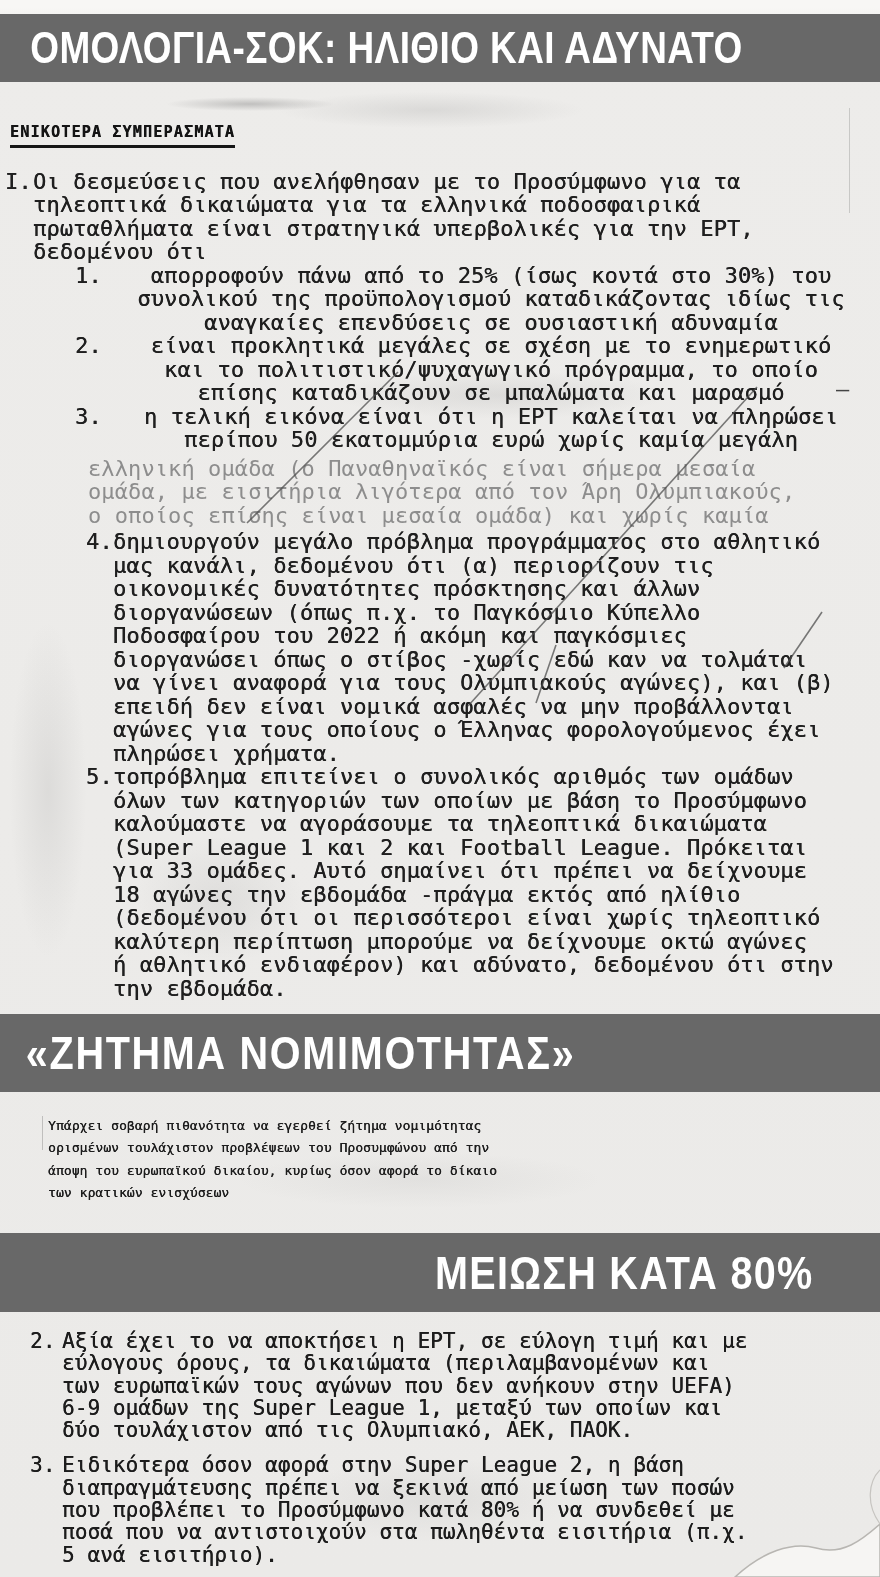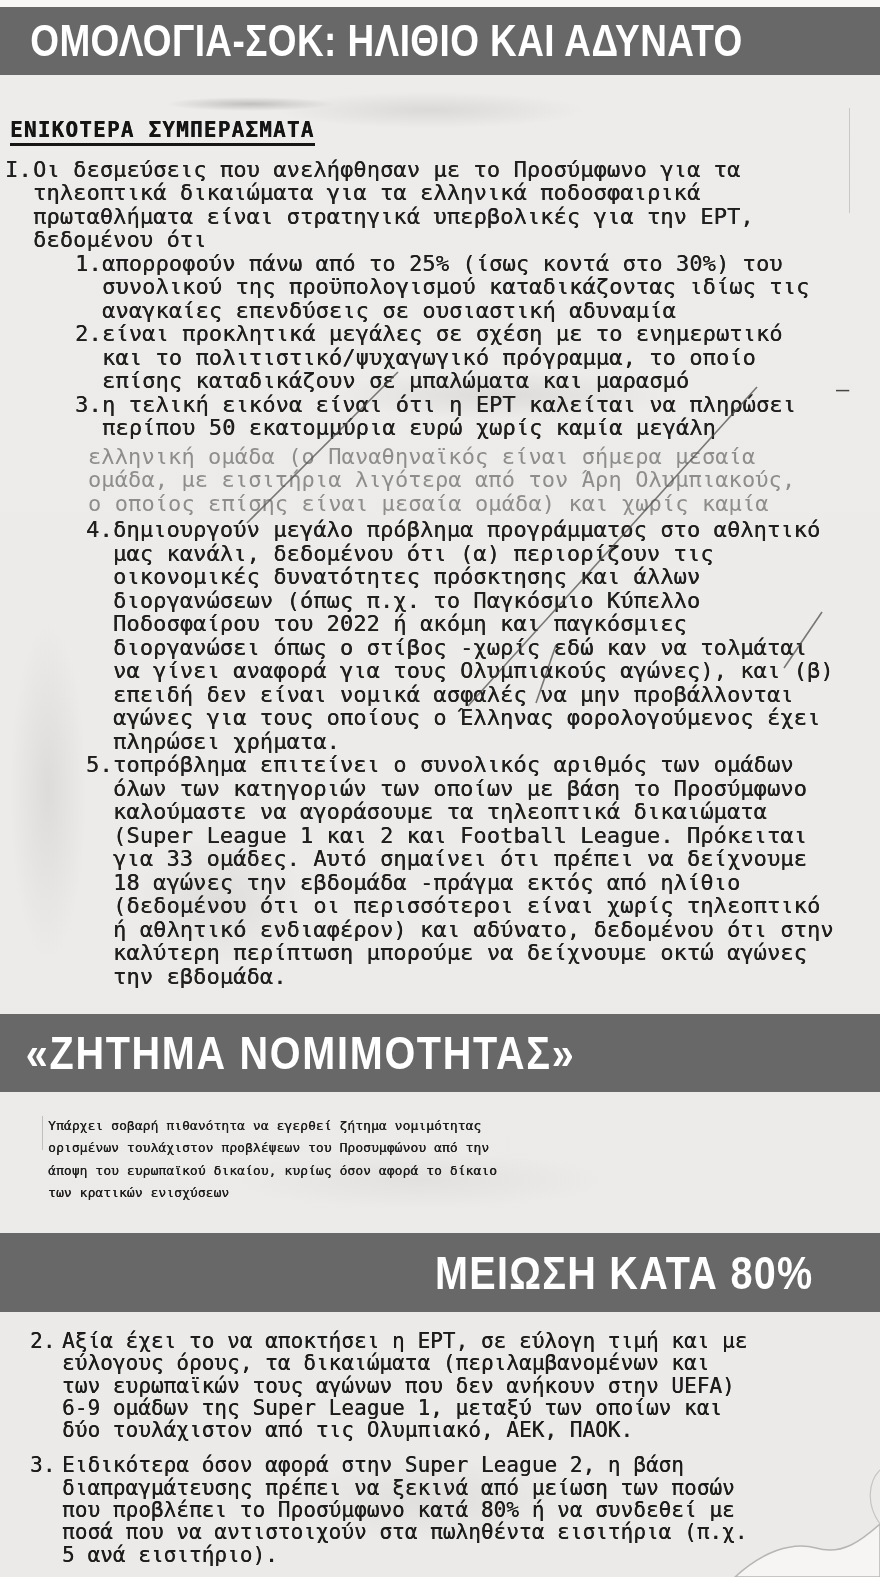--- a/index.html
+++ b/index.html
@@ -20,45 +20,45 @@
   
   .banner{
     position:absolute; left:0; width:880px; background:#686868;
     display:flex; align-items:center; overflow:hidden;
   }
   .banner .txt{
     font-family:"Liberation Sans","DejaVu Sans",sans-serif;
     font-weight:bold; color:#ffffff; white-space:nowrap;
     transform-origin:left center;
   }
-  #banner-top{top:7px;height:68px;}
+  #banner-top{top:14px;height:68px;}
   #banner-top .txt{font-size:44px; letter-spacing:.5px; padding-left:36px; transform:scaleX(.84);}
   #banner-mid{top:1014px;height:78px;text-align:right;}
   #banner-mid .txt{font-size:46px; letter-spacing:2px; padding-left:30px; transform:scaleX(.86);}
   #banner-bot{top:1233px;height:79px;justify-content:flex-end;}
   #banner-bot .txt{font-size:46px; letter-spacing:1.5px; padding-left:36px; transform:scaleX(.86);}
 
   
   .tline{white-space:pre;}
   .sec1{
     position:absolute; left:0; top:118px; width:880px;
     font-size:22px; line-height:23.5px; letter-spacing:.1px;
     color:#1f1f1f; text-shadow:.3px 0 0 currentColor;
   }
   .sec1 .heading{
-    display:inline-block; margin-left:10px; margin-bottom:12px;
-    font-weight:bold; font-size:21px; letter-spacing:1.2px;
+    display:inline-block; margin-left:10px; margin-bottom:22px;
+    font-weight:bold; font-size:15px; letter-spacing:1.2px;
     border-bottom:3px solid #161616; padding-bottom:0px; color:#141414;
   }
   .block{position:relative;}
   .block .marker{position:absolute; top:0;}
   .block.lvl1 .marker{left:5px;}
   .block.lvl1 .lines{margin-left:33px;}
   .block.lvl2 .marker{left:75px;}
-  .block.lvl2 .lines{margin-left:102px;}
+  .block.lvl2 .lines{margin-left:102px;text-align:center;}
   .block.lvl2b .marker{left:86px;}
   .block.lvl2b .lines{margin-left:113px;}
   .block.faded{margin:5px 0 3px;}
   .block.faded .lines{margin-left:48px;}
   .block.faded{color:#8d8d8d; text-shadow:none;padding-left:40px;}
 
   .sec2{
     position:absolute; left:48px; top:1115px; width:800px;
     font-size:13px; line-height:22.3px; letter-spacing:.05px;
     color:#1d1d1d; text-shadow:.3px 0 0 currentColor;
@@ -152,22 +152,22 @@
         <div class="block lvl2b">
           <span class="marker">5.</span>
           <div class="lines">
             <div class="tline">τοπρόβλημα επιτείνει ο συνολικός αριθμός των ομάδων</div>
             <div class="tline">όλων των κατηγοριών των οποίων με βάση το Προσύμφωνο</div>
             <div class="tline">καλούμαστε να αγοράσουμε τα τηλεοπτικά δικαιώματα</div>
             <div class="tline">(Super League 1 και 2 και Football League. Πρόκειται</div>
             <div class="tline">για 33 ομάδες. Αυτό σημαίνει ότι πρέπει να δείχνουμε</div>
             <div class="tline">18 αγώνες την εβδομάδα -πράγμα εκτός από ηλίθιο</div>
             <div class="tline">(δεδομένου ότι οι περισσότεροι είναι χωρίς τηλεοπτικό</div>
+            <div class="tline">καλύτερη περίπτωση μπορούμε να δείχνουμε οκτώ αγώνες</div>
             <div class="tline">ή αθλητικό ενδιαφέρον) και αδύνατο, δεδομένου ότι στην</div>
-            <div class="tline">καλύτερη περίπτωση μπορούμε να δείχνουμε οκτώ αγώνες</div>
             <div class="tline">την εβδομάδα.</div>
           </div>
         </div>
       </div>
   </div>
 
   <span class="margin-dash">–</span>
   <div class="crease-r"></div>
   <div class="crease-l"></div>
 

